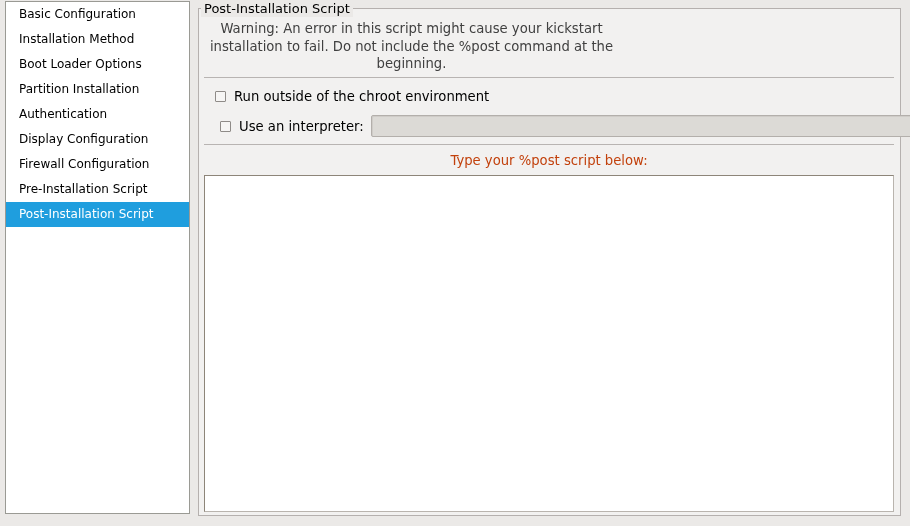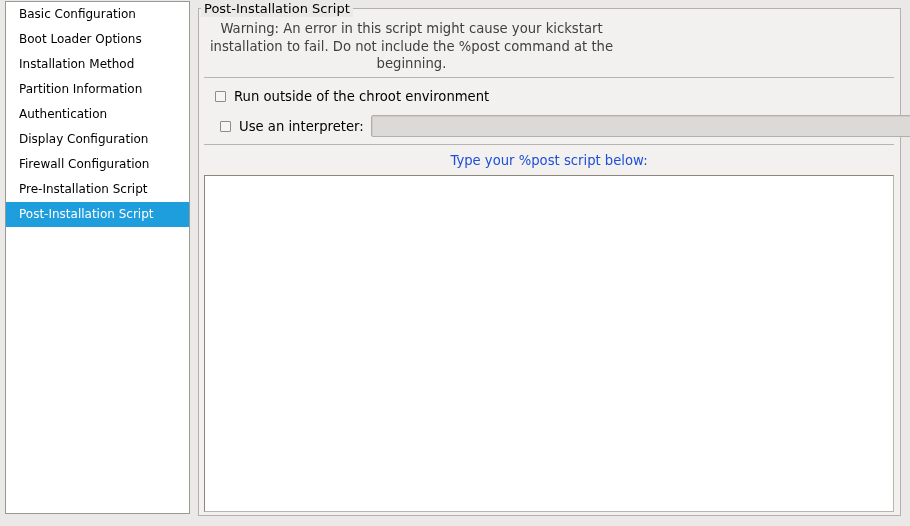--- a/index.html
+++ b/index.html
@@ -137,21 +137,21 @@
   }
 
   
   #script-label {
     position: absolute;
     left: 204px;
     top: 153px;
     width: 690px;
     text-align: center;
     font-size: 13.2px;
-    color: #1d4ed8;
+    color: #c2410c;
   }
 
   
   #script-area {
     position: absolute;
     left: 204px;
     top: 175px;
     width: 690px;
     height: 337px;
     box-sizing: border-box;
@@ -179,27 +179,27 @@
 </head>
 <body>
 
 <div id="app">
 
   <div id="sidebar">
     <div class="side-item">
       <span>Basic Configuration</span>
     </div>
     <div class="side-item">
+      <span>Installation Method</span>
+    </div>
+    <div class="side-item">
       <span>Boot Loader Options</span>
     </div>
     <div class="side-item">
-      <span>Installation Method</span>
-    </div>
-    <div class="side-item">
-      <span>Partition Information</span>
+      <span>Partition Installation</span>
     </div>
     <div class="side-item">
       <span>Authentication</span>
     </div>
     <div class="side-item">
       <span>Display Configuration</span>
     </div>
     <div class="side-item">
       <span>Firewall Configuration</span>
     </div>

